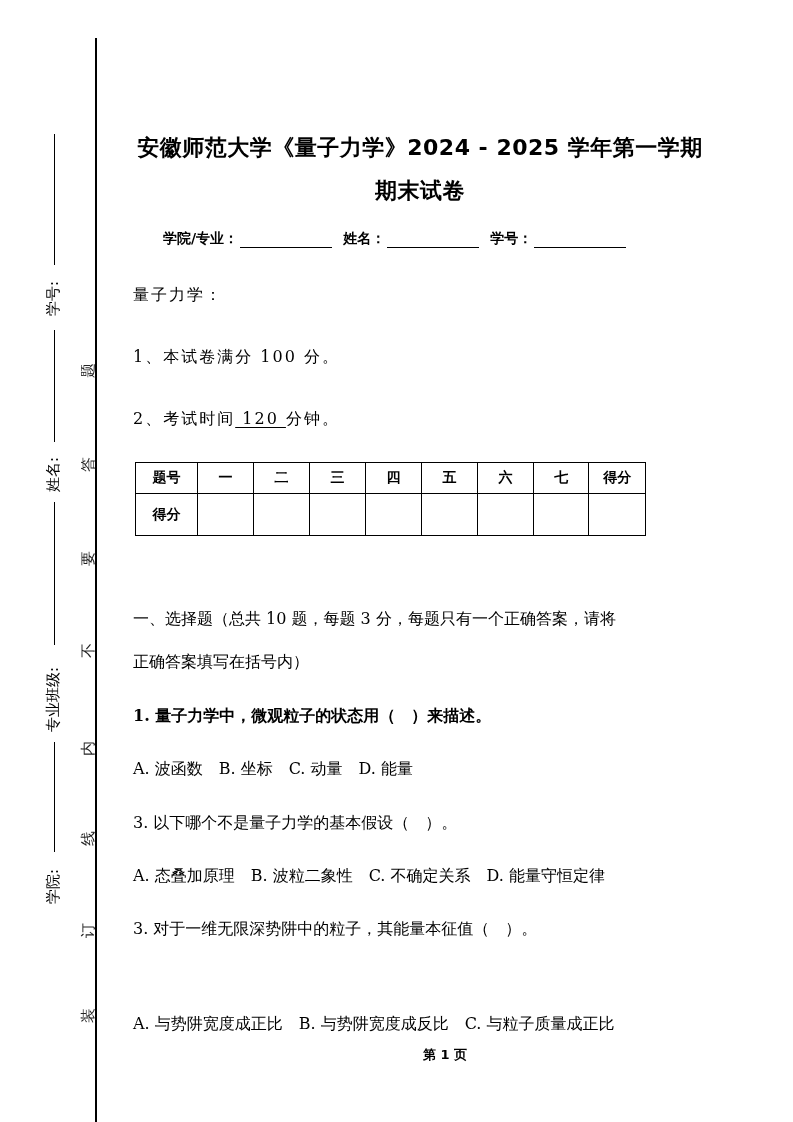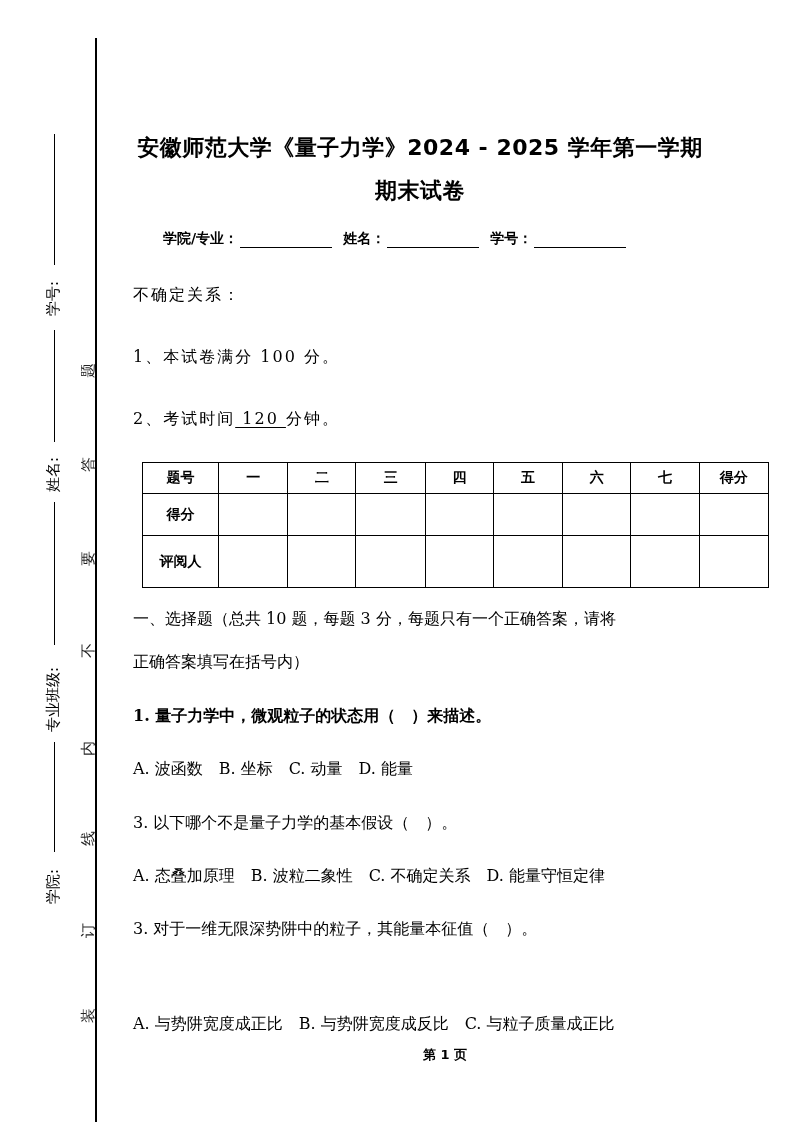--- a/index.html
+++ b/index.html
@@ -21,21 +21,21 @@
   .title { position: absolute; left: 120px; width: 600px; text-align: center;
            font-family: "DejaVu Sans", sans-serif; font-weight: bold; font-size: 22px; letter-spacing: 0.5px; }
   .info-row { position: absolute; left: 163px; top: 229px; font-family: "DejaVu Sans", sans-serif;
               font-weight: bold; font-size: 14px; display: flex; align-items: flex-end; white-space: nowrap; }
   .info-row .blank { display: inline-block; width: 92px; border-bottom: 1px solid #000; margin: 0 11px 0 2px; height: 18px; }
 
   .body-text { position: absolute; left: 133px; font-size: 16px; white-space: nowrap; letter-spacing: 2px; }
   .q-text { position: absolute; left: 133px; font-size: 16px; white-space: nowrap; }
   .underline { text-decoration: underline; text-underline-offset: 3px; }
 
-  table.score { position: absolute; left: 142px; top: 462px; border-collapse: collapse; width: 627px;
+  table.score { position: absolute; left: 135px; top: 462px; border-collapse: collapse; width: 511px;
                 font-family: "DejaVu Sans", sans-serif; font-weight: bold; font-size: 14px; }
   table.score td { border: 1.2px solid #000; text-align: center; padding: 0; }
   table.score tr.r1 td { height: 30px; }
   table.score tr.r2 td { height: 41px; }
   table.score tr.r3 td { height: 51px; }
 
   .footer { position: absolute; left: 400px; top: 1046px; width: 90px; text-align: center;
             font-family: "DejaVu Sans", sans-serif; font-weight: bold; font-size: 13px; }
 </style>
 </head>
@@ -90,21 +90,21 @@
 
 <div class="info-row">
   <span>学院/专业：</span>
   <span class="blank"></span>
   <span>姓名：</span>
   <span class="blank"></span>
   <span>学号：</span>
   <span class="blank"></span>
 </div>
 
-<div class="body-text" style="top:285px;">不确定关系：</div>
+<div class="body-text" style="top:285px;">量子力学：</div>
 <div class="body-text" style="top:347px;">1、本试卷满分 100 分。</div>
 <div class="body-text" style="top:409px;">
   <span>2、考试时间</span><span class="underline"> 120 </span><span>分钟。</span>
 </div>
 
 <table class="score">
   <colgroup>
     <col style="width:68px">
       <col style="width:62px">
       <col style="width:61px">
@@ -131,31 +131,20 @@
     <td>得分</td>
     <td></td>
     <td></td>
     <td></td>
     <td></td>
     <td></td>
     <td></td>
     <td></td>
     <td></td>
   </tr>
-  <tr class="r3">
-    <td>评阅人</td>
-    <td></td>
-    <td></td>
-    <td></td>
-    <td></td>
-    <td></td>
-    <td></td>
-    <td></td>
-    <td></td>
-  </tr>
 </tbody>
   </table>
 
 <div class="q-text" style="top:609px;">一、选择题（总共 10 题，每题 3 分，每题只有一个正确答案，请将</div>
 <div class="q-text" style="top:652px;">正确答案填写在括号内）</div>
 
 <div class="q-text" style="top:706px;font-weight:bold;">1. 量子力学中，微观粒子的状态用（　）来描述。</div>
 <div class="q-text" style="top:759px;">A. 波函数　B. 坐标　C. 动量　D. 能量</div>
 
 <div class="q-text" style="top:813px;">3. 以下哪个不是量子力学的基本假设（　）。</div>

